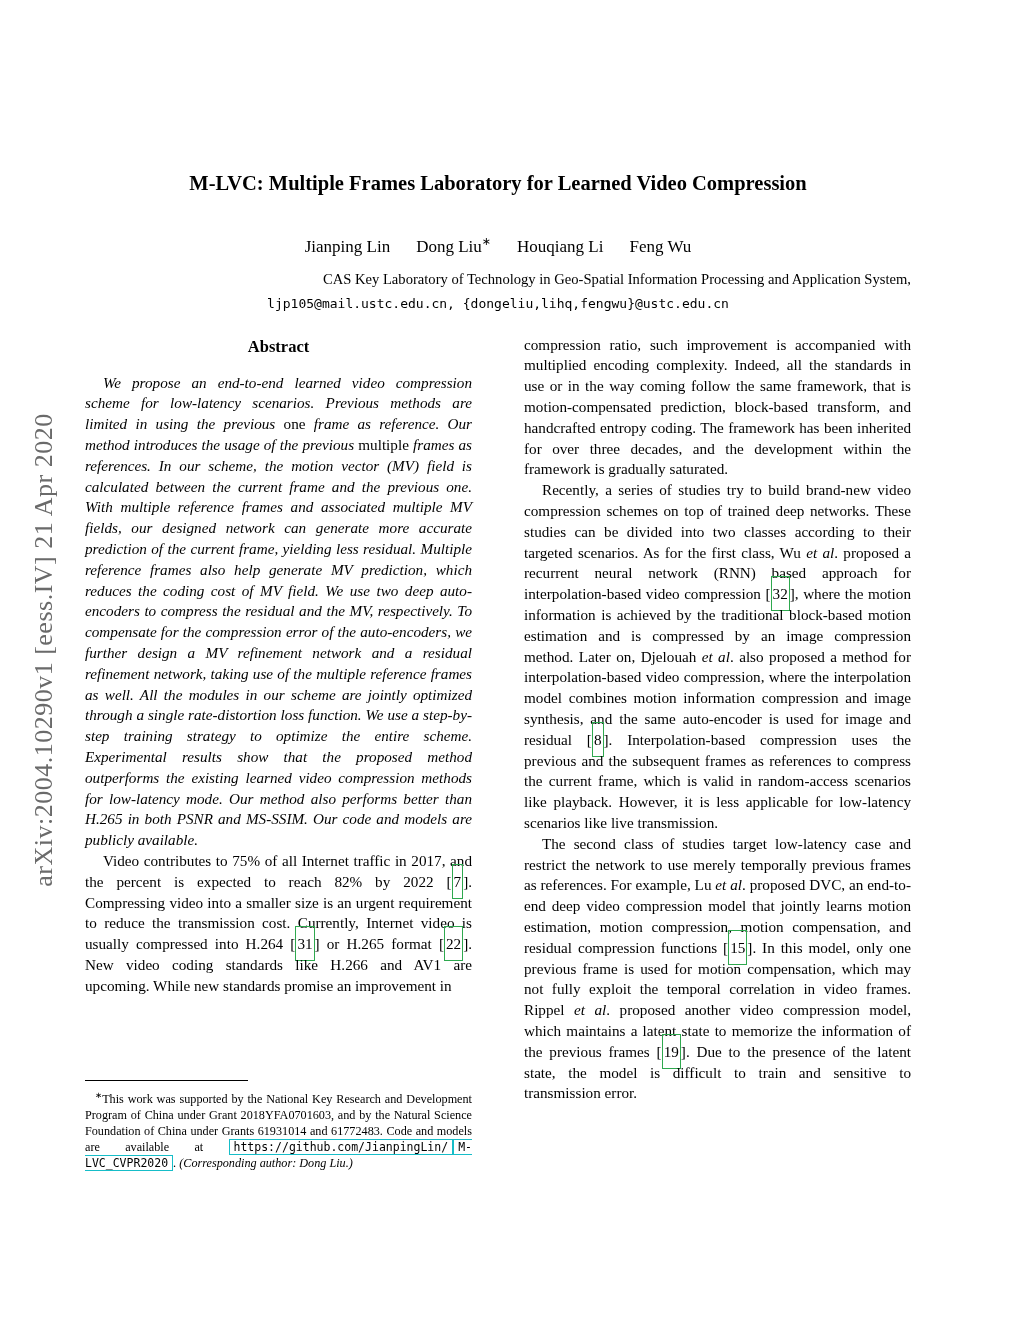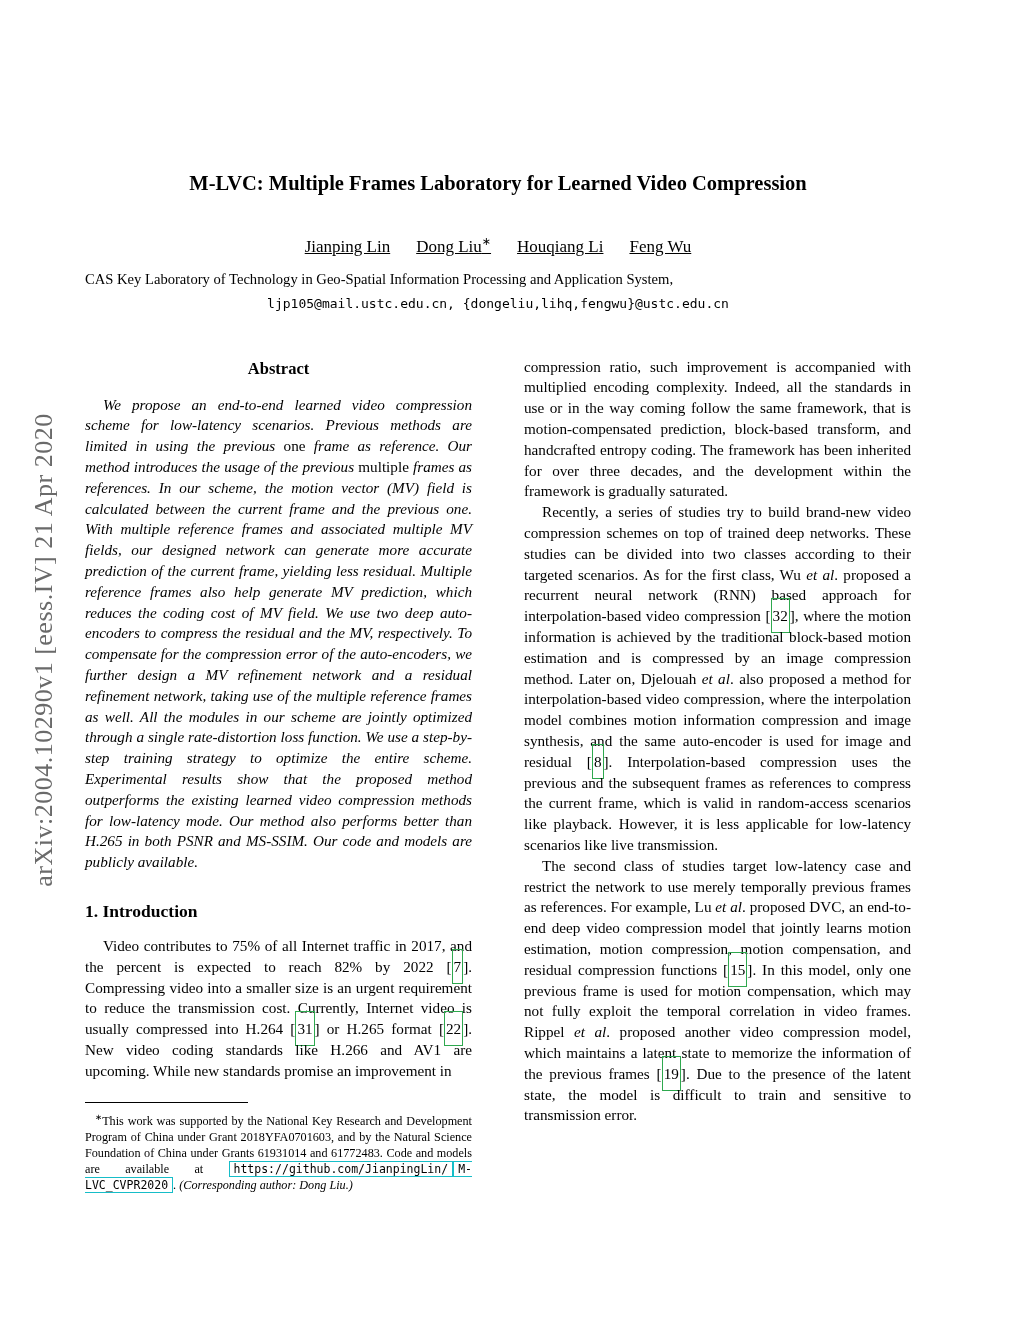--- a/index.html
+++ b/index.html
@@ -21,39 +21,38 @@
   .title {
     margin: 0 0 40px 0;
     font-size: 20.5px;
     font-weight: bold;
     text-align: center;
   }
   .authors {
     text-align: center;
     font-size: 17px;
     margin-bottom: 14px;
-    text-decoration: underline;
   }
   .author { margin: 0 13px; }
   .author sup { font-size: 11px; }
   .affil {
-    text-align: left;
+    text-align: right;
     font-size: 14.6px;
     margin: 3px 0;
   }
   .email {
     text-align: center;
     font-family: "DejaVu Sans Mono", monospace;
     font-size: 13px;
     margin-top: 8px;
   }
   .columns {
     display: flex;
     gap: 52px;
-    margin-top: 46px;
+    margin-top: 24px;
     height: 838px;
   }
   .col { width: 395px; position: relative; }
   .abstract-heading {
     text-align: center;
     font-weight: bold;
     font-size: 16.5px;
     margin: 2px 0 16px 0;
   }
   .section-heading {
@@ -129,21 +128,20 @@
 
     <div class="email">ljp105@mail.ustc.edu.cn, {dongeliu,lihq,fengwu}@ustc.edu.cn</div>
 
     <div class="columns">
 
       <div class="col">
         <div class="abstract-heading">Abstract</div>
 
         <p class="abstract-text indent">We propose an end-to-end learned video compression scheme for low-latency scenarios. Previous methods are limited in using the previous <span class="em-roman">one</span> frame as reference. Our method introduces the usage of the previous <span class="em-roman">multiple</span> frames as references. In our scheme, the motion vector (MV) field is calculated between the current frame and the previous one. With multiple reference frames and associated multiple MV fields, our designed network can generate more accurate prediction of the current frame, yielding less residual. Multiple reference frames also help generate MV prediction, which reduces the coding cost of MV field. We use two deep auto-encoders to compress the residual and the MV, respectively. To compensate for the compression error of the auto-encoders, we further design a MV refinement network and a residual refinement network, taking use of the multiple reference frames as well. All the modules in our scheme are jointly optimized through a single rate-distortion loss function. We use a step-by-step training strategy to optimize the entire scheme. Experimental results show that the proposed method outperforms the existing learned video compression methods for low-latency mode. Our method also performs better than H.265 in both PSNR and MS-SSIM. Our code and models are publicly available.</p>
 
-        <h2 class="section-heading">1. Introduction</h2>
 
         <p class="body indent">Video contributes to 75% of all Internet traffic in 2017, and the percent is expected to reach 82% by 2022 <span class="cite-ref">[<span class="cite-box">7</span>]</span>. Compressing video into a smaller size is an urgent requirement to reduce the transmission cost. Currently, Internet video is usually compressed into H.264 <span class="cite-ref">[<span class="cite-box">31</span>]</span> or H.265 format <span class="cite-ref">[<span class="cite-box">22</span>]</span>. New video coding standards like H.266 and AV1 are upcoming. While new standards promise an improvement in</p>
 
         <div class="footnote">
           <div class="footnote-rule"></div>
           <p class="footnote-text"><sup>∗</sup>This work was supported by the National Key Research and Development Program of China under Grant 2018YFA0701603, and by the Natural Science Foundation of China under Grants 61931014 and 61772483. Code and models are available at <span class="link-box">https://github.com/JianpingLin/</span><span class="link-box">M-LVC_CVPR2020</span>. <span class="em-italic">(Corresponding author: Dong Liu.)</span></p>
         </div>
       </div>
 
       <div class="col">

